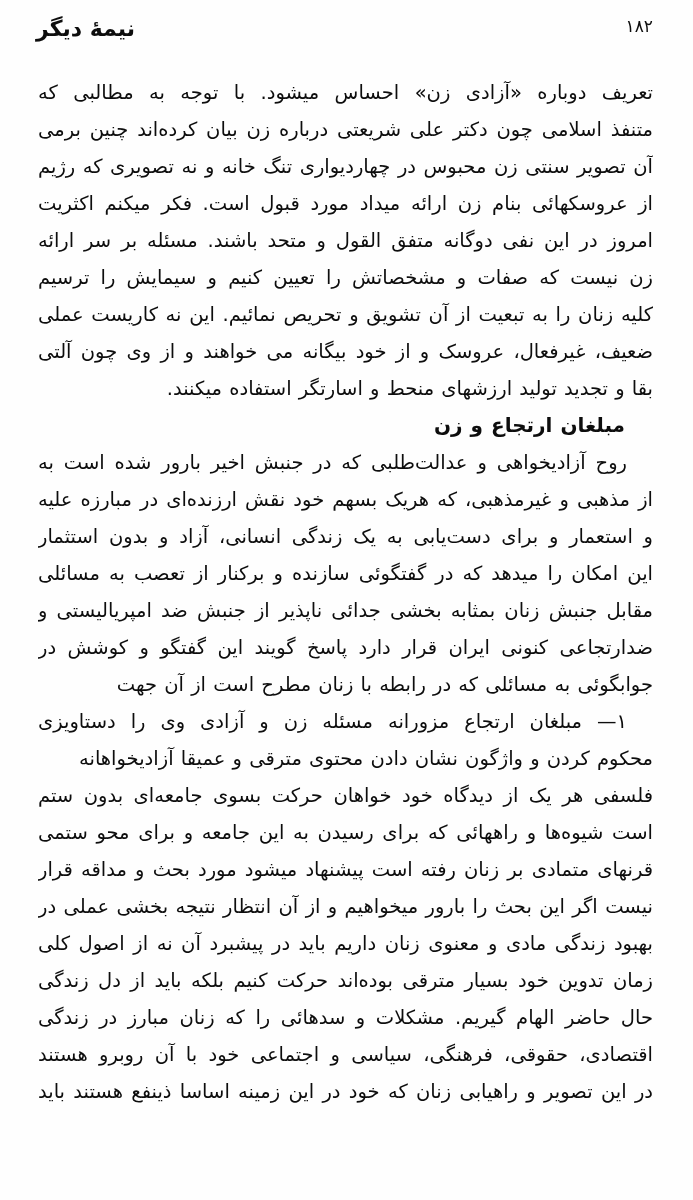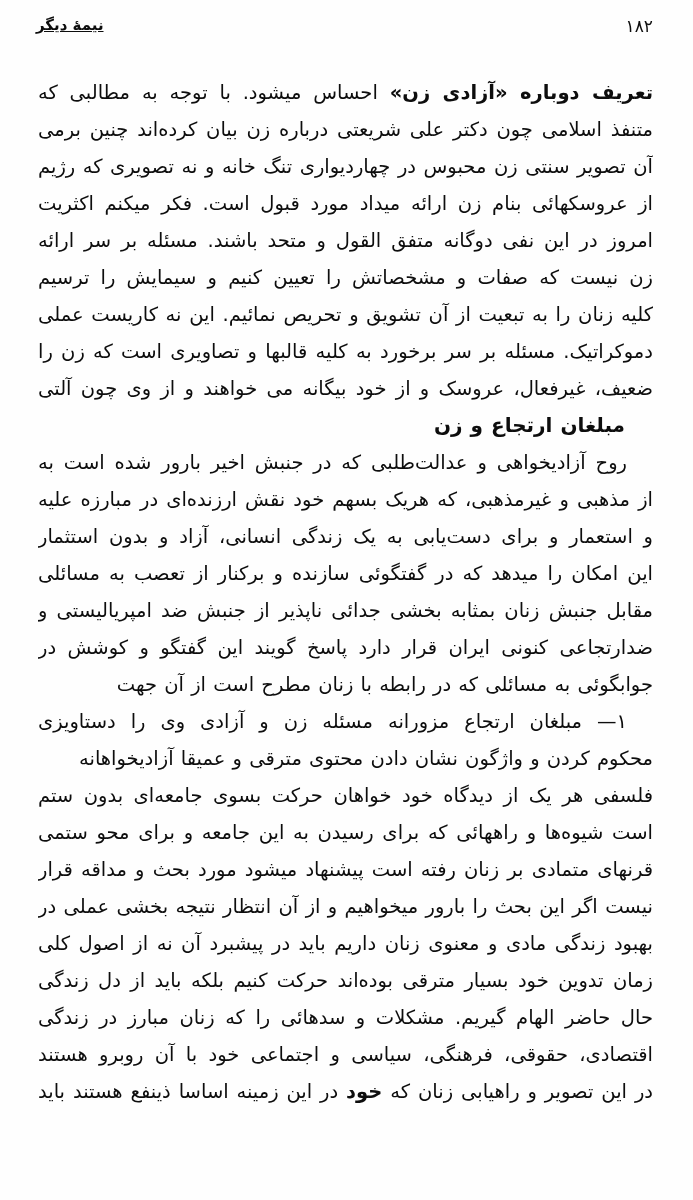--- a/index.html
+++ b/index.html
@@ -26,23 +26,22 @@
     padding: 16px 28px 0 36px;
     height: 34px;
   }
   .page-number {
     font-size: 17px;
     font-weight: normal;
     letter-spacing: 2px;
     padding-right: 12px;
   }
   .book-title {
-    font-size: 15px;
+    font-size: 22px;
     font-weight: bold;
-    text-decoration: underline;
   }
   .body-text {
     margin-top: 24px;
     padding: 0 40px 0 38px;
     font-size: 19.5px;
     line-height: 37px;
     word-spacing: 1px;
   }
   .line {
     text-align: justify;
@@ -55,40 +54,40 @@
     text-align: right;
     text-align-last: auto;
   }
   .line.ind { text-indent: 26px; }
   .line.heading {
     font-weight: bold;
     text-align-last: auto;
     padding-right: 28px;
     font-size: 20px;
   }
-  .b { font-weight: bold; }
+  .b { font-weight: normal; }
 </style>
 </head>
 <body>
 
 <div class="page">
   <div class="page-header">
     <span class="page-number">۱۸۲</span>
     <span class="book-title">نیمهٔ دیگر</span>
   </div>
   <div class="body-text">
       <div class="line"><span class="b">تعریف دوباره «آزادی زن»</span><span> احساس میشود. با توجه به مطالبی که صاحبنظران</span></div>
       <div class="line"><span>متنفذ اسلامی چون دکتر علی شریعتی درباره زن بیان کرده‌اند چنین برمی آید که نه</span></div>
       <div class="line"><span>آن تصویر سنتی زن محبوس در چهاردیواری تنگ خانه و نه تصویری که رژیم سابق</span></div>
       <div class="line"><span>از عروسکهائی بنام زن ارائه میداد مورد قبول است. فکر میکنم اکثریت زنان ایران</span></div>
       <div class="line"><span>امروز در این نفی دوگانه متفق القول و متحد باشند. مسئله بر سر ارائه نمونه جدیدی از</span></div>
       <div class="line"><span>زن نیست که صفات و مشخصاتش را تعیین کنیم و سیمایش را ترسیم نمائیم و بعد</span></div>
       <div class="line"><span>کلیه زنان را به تبعیت از آن تشویق و تحریص نمائیم. این نه کاریست عملی و نه</span></div>
-      <div class="line"><span>دموکراتیک. مسئله بر سر برخورد به کلیه قالبها و تصاویری است که زن را</span></div>
       <div class="line"><span>ضعیف، غیرفعال، عروسک و از خود بیگانه می خواهند و از وی چون آلتی برای</span></div>
+      <div class="line natural"><span>بقا و تجدید تولید ارزشهای منحط و اسارتگر استفاده میکنند.</span></div>
       <div class="line heading">مبلغان ارتجاع و زن</div>
       <div class="line ind"><span>روح آزادیخواهی و عدالت‌طلبی که در جنبش اخیر بارور شده است به زنان مبارز</span></div>
       <div class="line"><span>از مذهبی و غیرمذهبی، که هریک بسهم خود نقش ارزنده‌ای در مبارزه علیه استبداد</span></div>
       <div class="line"><span>و استعمار و برای دست‌یابی به یک زندگی انسانی، آزاد و بدون استثمار داشته‌اند</span></div>
       <div class="line"><span>این امکان را میدهد که در گفتگوئی سازنده و برکنار از تعصب به مسائلی که در</span></div>
       <div class="line"><span>مقابل جنبش زنان بمثابه بخشی جدائی ناپذیر از جنبش ضد امپریالیستی و</span></div>
       <div class="line"><span>ضدارتجاعی کنونی ایران قرار دارد پاسخ گویند این گفتگو و کوشش در جهت</span></div>
       <div class="line natural"><span>جوابگوئی به مسائلی که در رابطه با زنان مطرح است از آن جهت ضروریست که:</span></div>
       <div class="line ind"><span>۱— مبلغان ارتجاع مزورانه مسئله زن و آزادی وی را دستاویزی ساخته‌اند برای</span></div>
       <div class="line natural"><span>محکوم کردن و واژگون نشان دادن محتوی مترقی و عمیقا آزادیخواهانه جنبش کنونی.</span></div>

